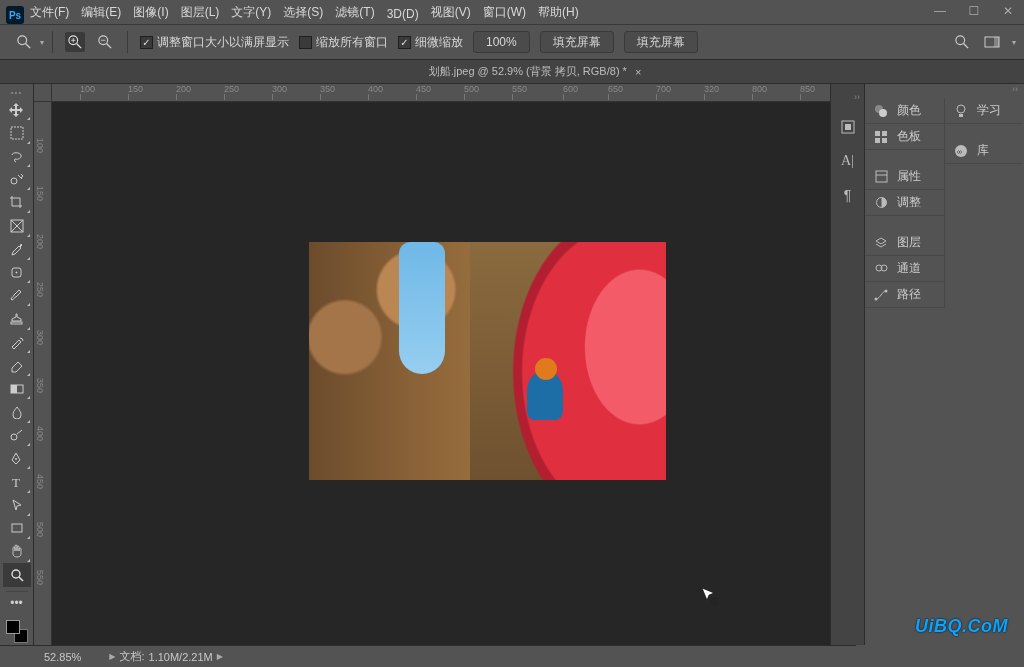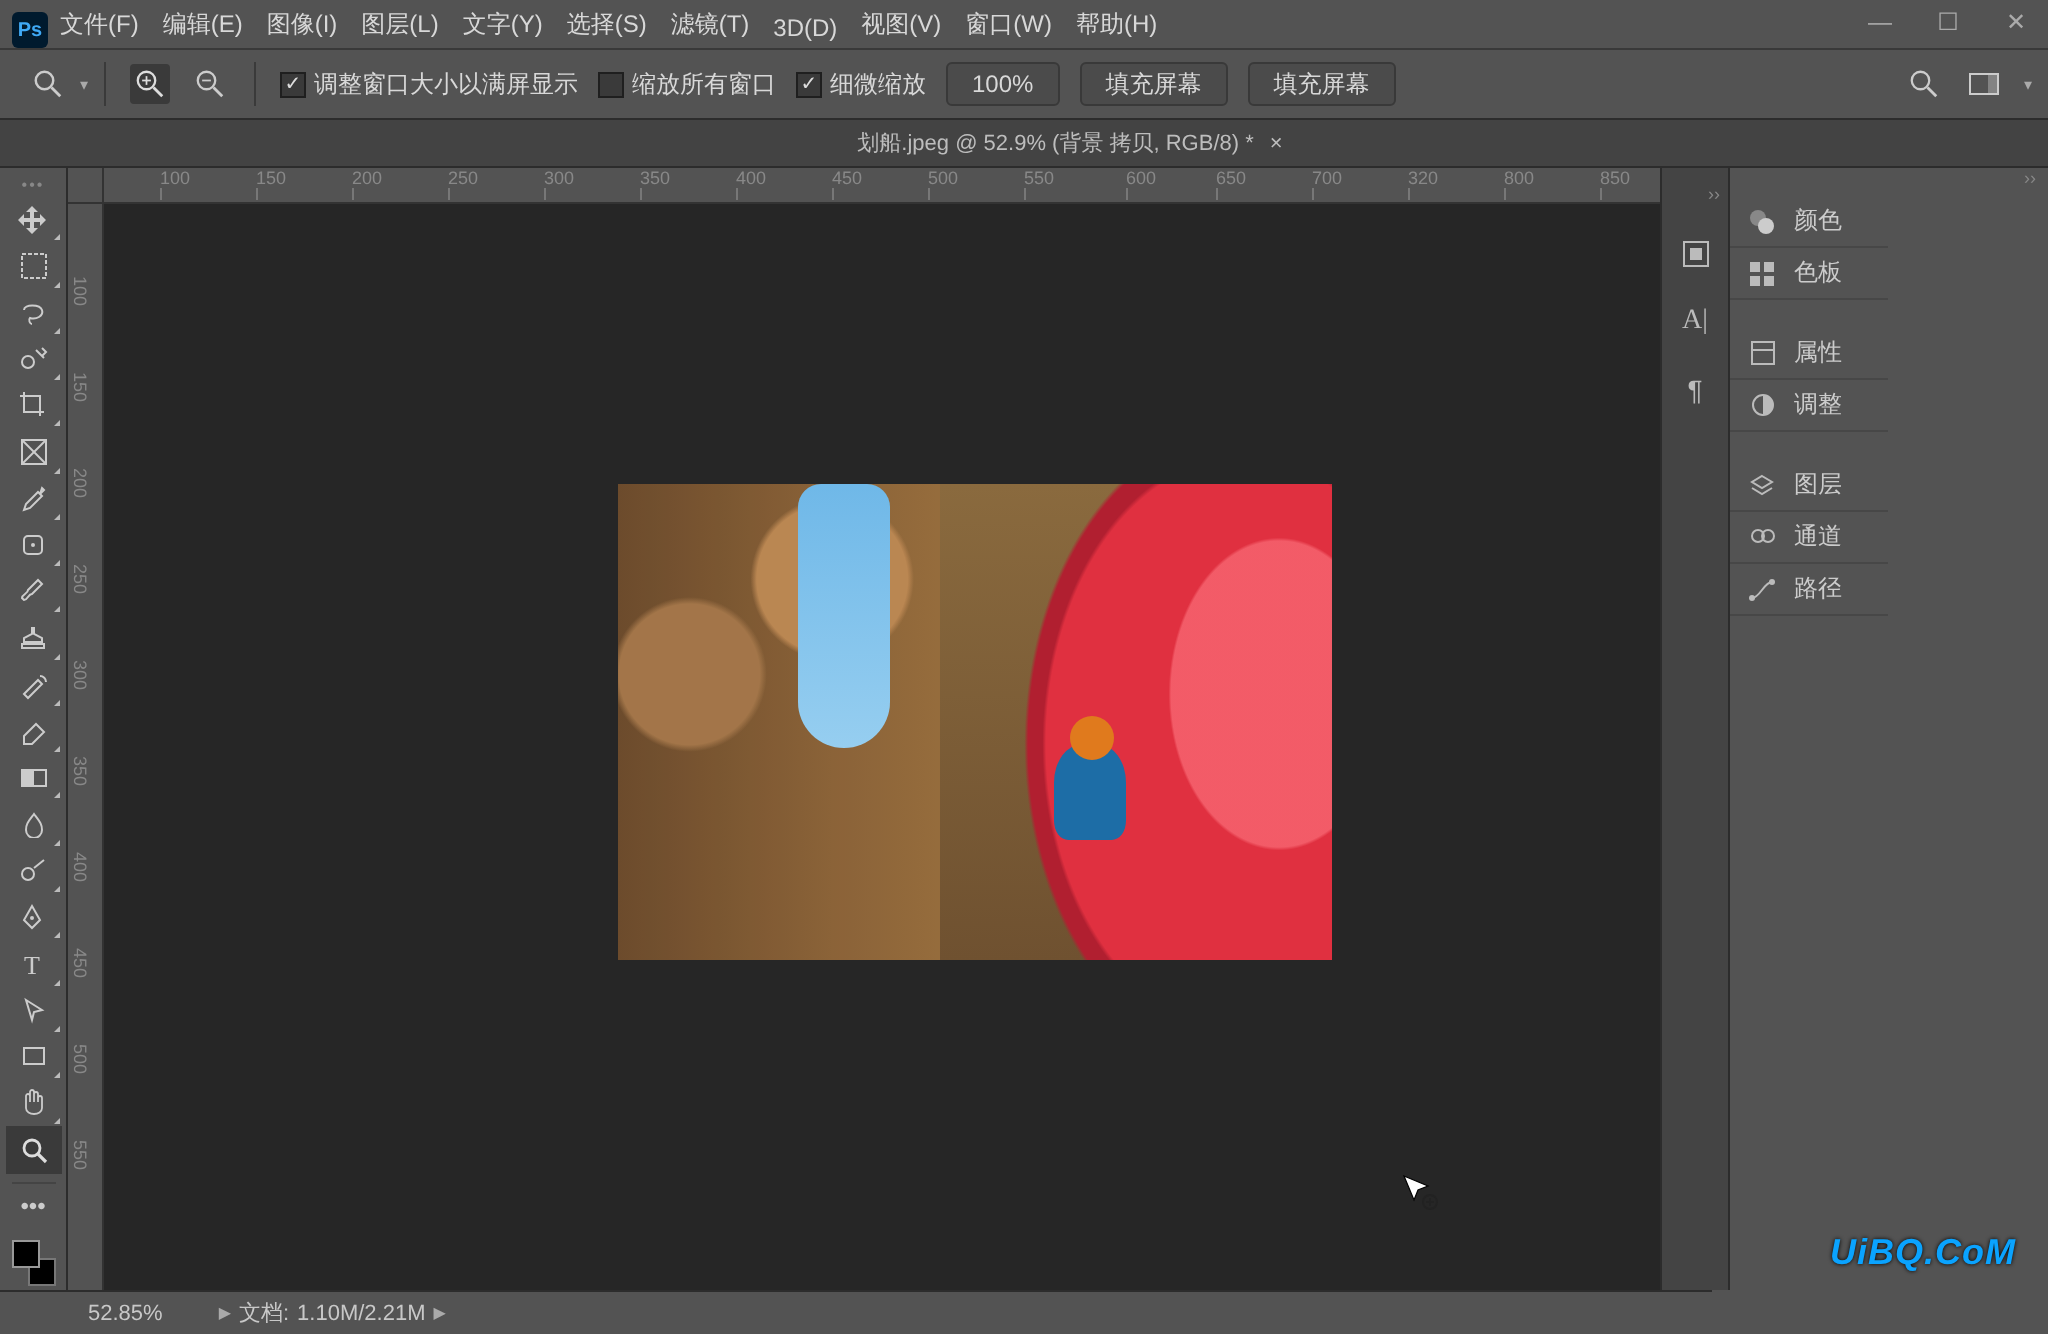--- a/index.html
+++ b/index.html
@@ -462,20 +462,41 @@
             <span class="picon">
               <svg width="14" height="12">
                 <circle cx="2" cy="10" r="1.5" fill="#bbb"></circle>
                 <circle cx="12" cy="2" r="1.5" fill="#bbb"></circle>
                 <path d="M2 10C6 10 8 2 12 2" stroke="#bbb" fill="none"></path>
               </svg>
             </span>
             <span>路径</span>
           </div>
       </div>
+      <div class="panel-tabstack" style="width:79px;border-left:1px solid #474747;">
+        <div class="panel-item">
+            <span class="picon">
+              <svg width="12" height="14">
+                <circle cx="6" cy="5" r="4" stroke="#bbb" fill="none"></circle>
+                <rect x="4" y="10" width="4" height="3" fill="#bbb"></rect>
+              </svg>
+            </span>
+            <span>学习</span>
+          </div>
+        <div class="panel-divider"></div>
+        <div class="panel-item">
+            <span class="picon">
+              <svg width="14" height="14">
+                <circle cx="7" cy="7" r="6" fill="#bbb"></circle>
+                <text x="3" y="10" font-size="7" fill="#333">∞</text>
+              </svg>
+            </span>
+            <span>库</span>
+          </div>
+      </div>
     </div>
   </div>
 </div>
 
 <div class="watermark">UiBQ.CoM</div>
 
 <div class="statusbar">
   <div class="status-field">52.85%</div>
   <div class="status-field">
     <span class="carat">▶</span>

